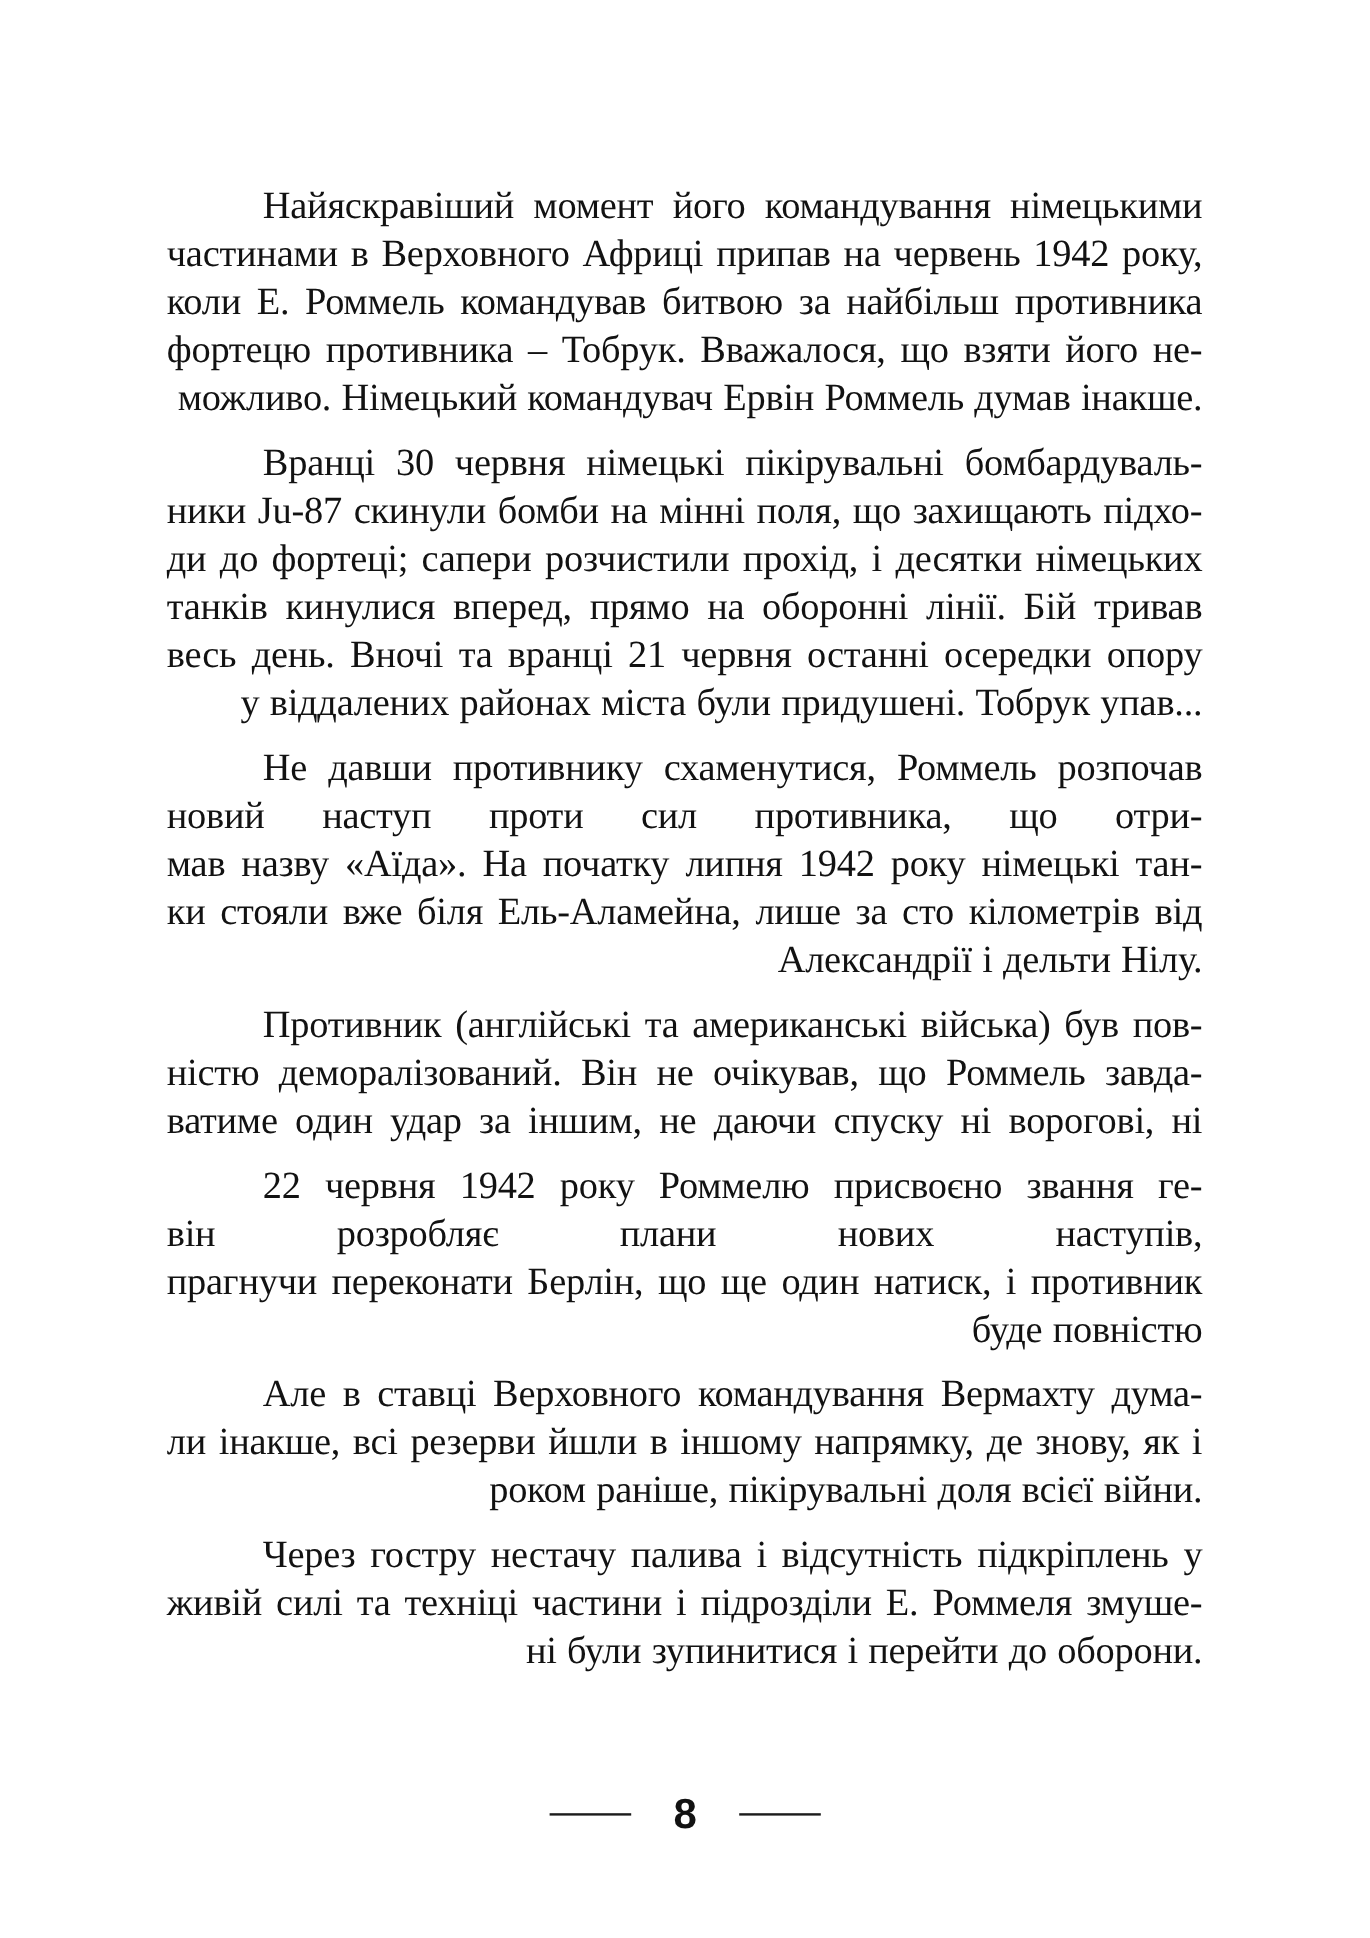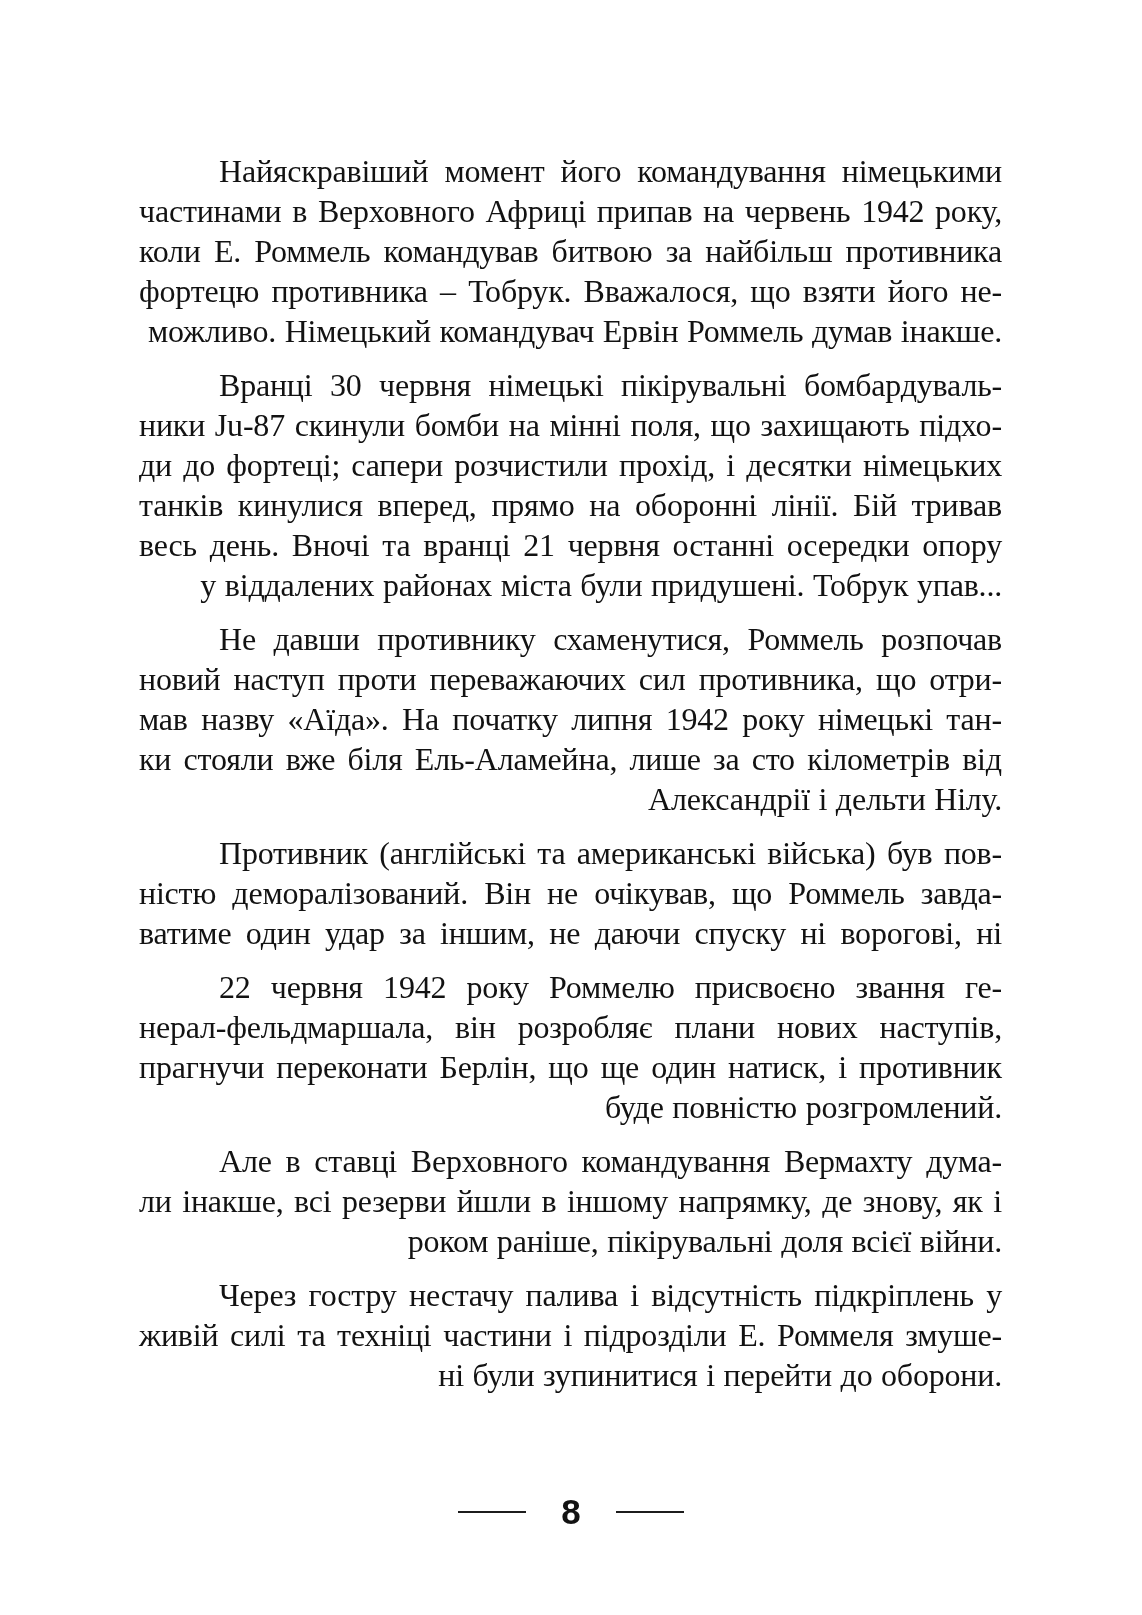--- a/index.html
+++ b/index.html
@@ -192,21 +192,20 @@
           <span>давши</span>
           <span>противнику</span>
           <span>схаменутися,</span>
           <span>Роммель</span>
           <span>розпочав</span>
         </div>
         <div class="line">
           <span>новий</span>
           <span>наступ</span>
           <span>проти</span>
-          <span>переважаючих</span>
           <span>сил</span>
           <span>противника,</span>
           <span>що</span>
           <span>отри-</span>
         </div>
         <div class="line">
           <span>мав</span>
           <span>назву</span>
           <span>«Аїда».</span>
           <span>На</span>
@@ -275,42 +274,40 @@
           <span>22</span>
           <span>червня</span>
           <span>1942</span>
           <span>року</span>
           <span>Роммелю</span>
           <span>присвоєно</span>
           <span>звання</span>
           <span>ге-</span>
         </div>
         <div class="line">
-          <span>нерал-фельдмаршала,</span>
           <span>він</span>
           <span>розробляє</span>
           <span>плани</span>
           <span>нових</span>
           <span>наступів,</span>
         </div>
         <div class="line">
           <span>прагнучи</span>
           <span>переконати</span>
           <span>Берлін,</span>
           <span>що</span>
           <span>ще</span>
           <span>один</span>
           <span>натиск,</span>
           <span>і</span>
           <span>противник</span>
         </div>
         <div class="line last">
           <span>буде</span>
           <span>повністю</span>
-          <span>розгромлений.</span>
         </div>
       </div>
       <div class="paragraph">
         <div class="line first">
           <span>Але</span>
           <span>в</span>
           <span>ставці</span>
           <span>Верховного</span>
           <span>командування</span>
           <span>Вермахту</span>

